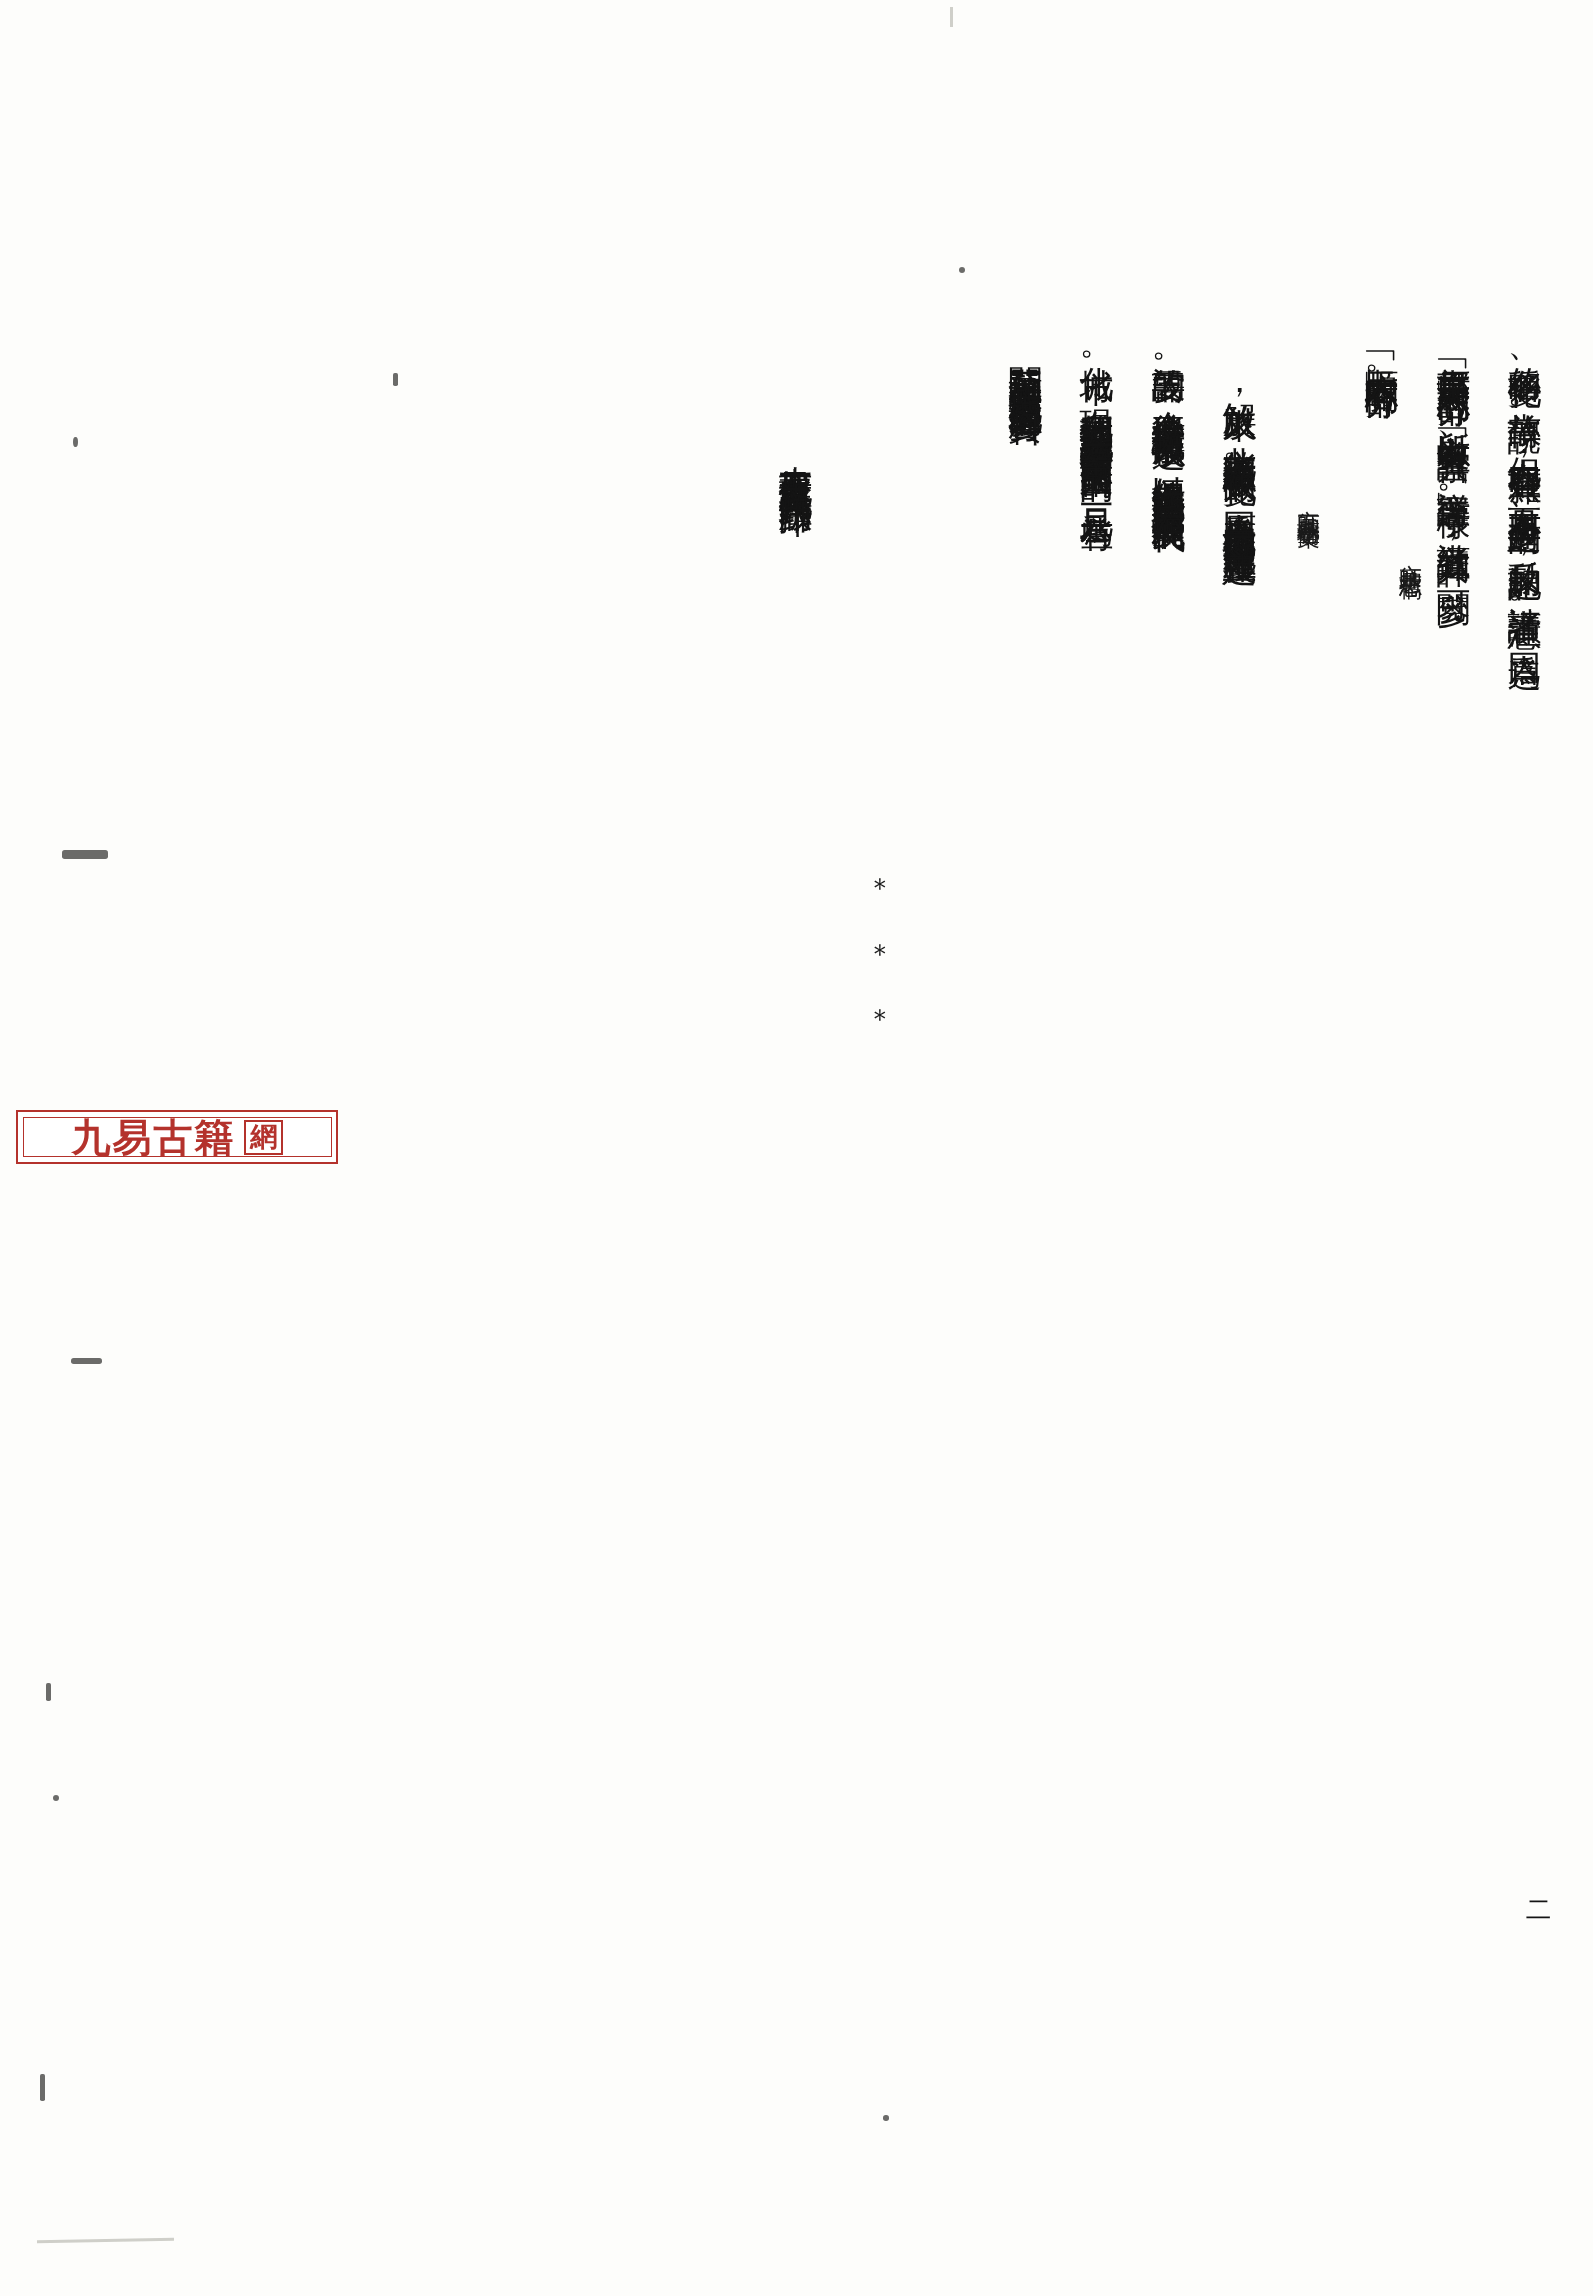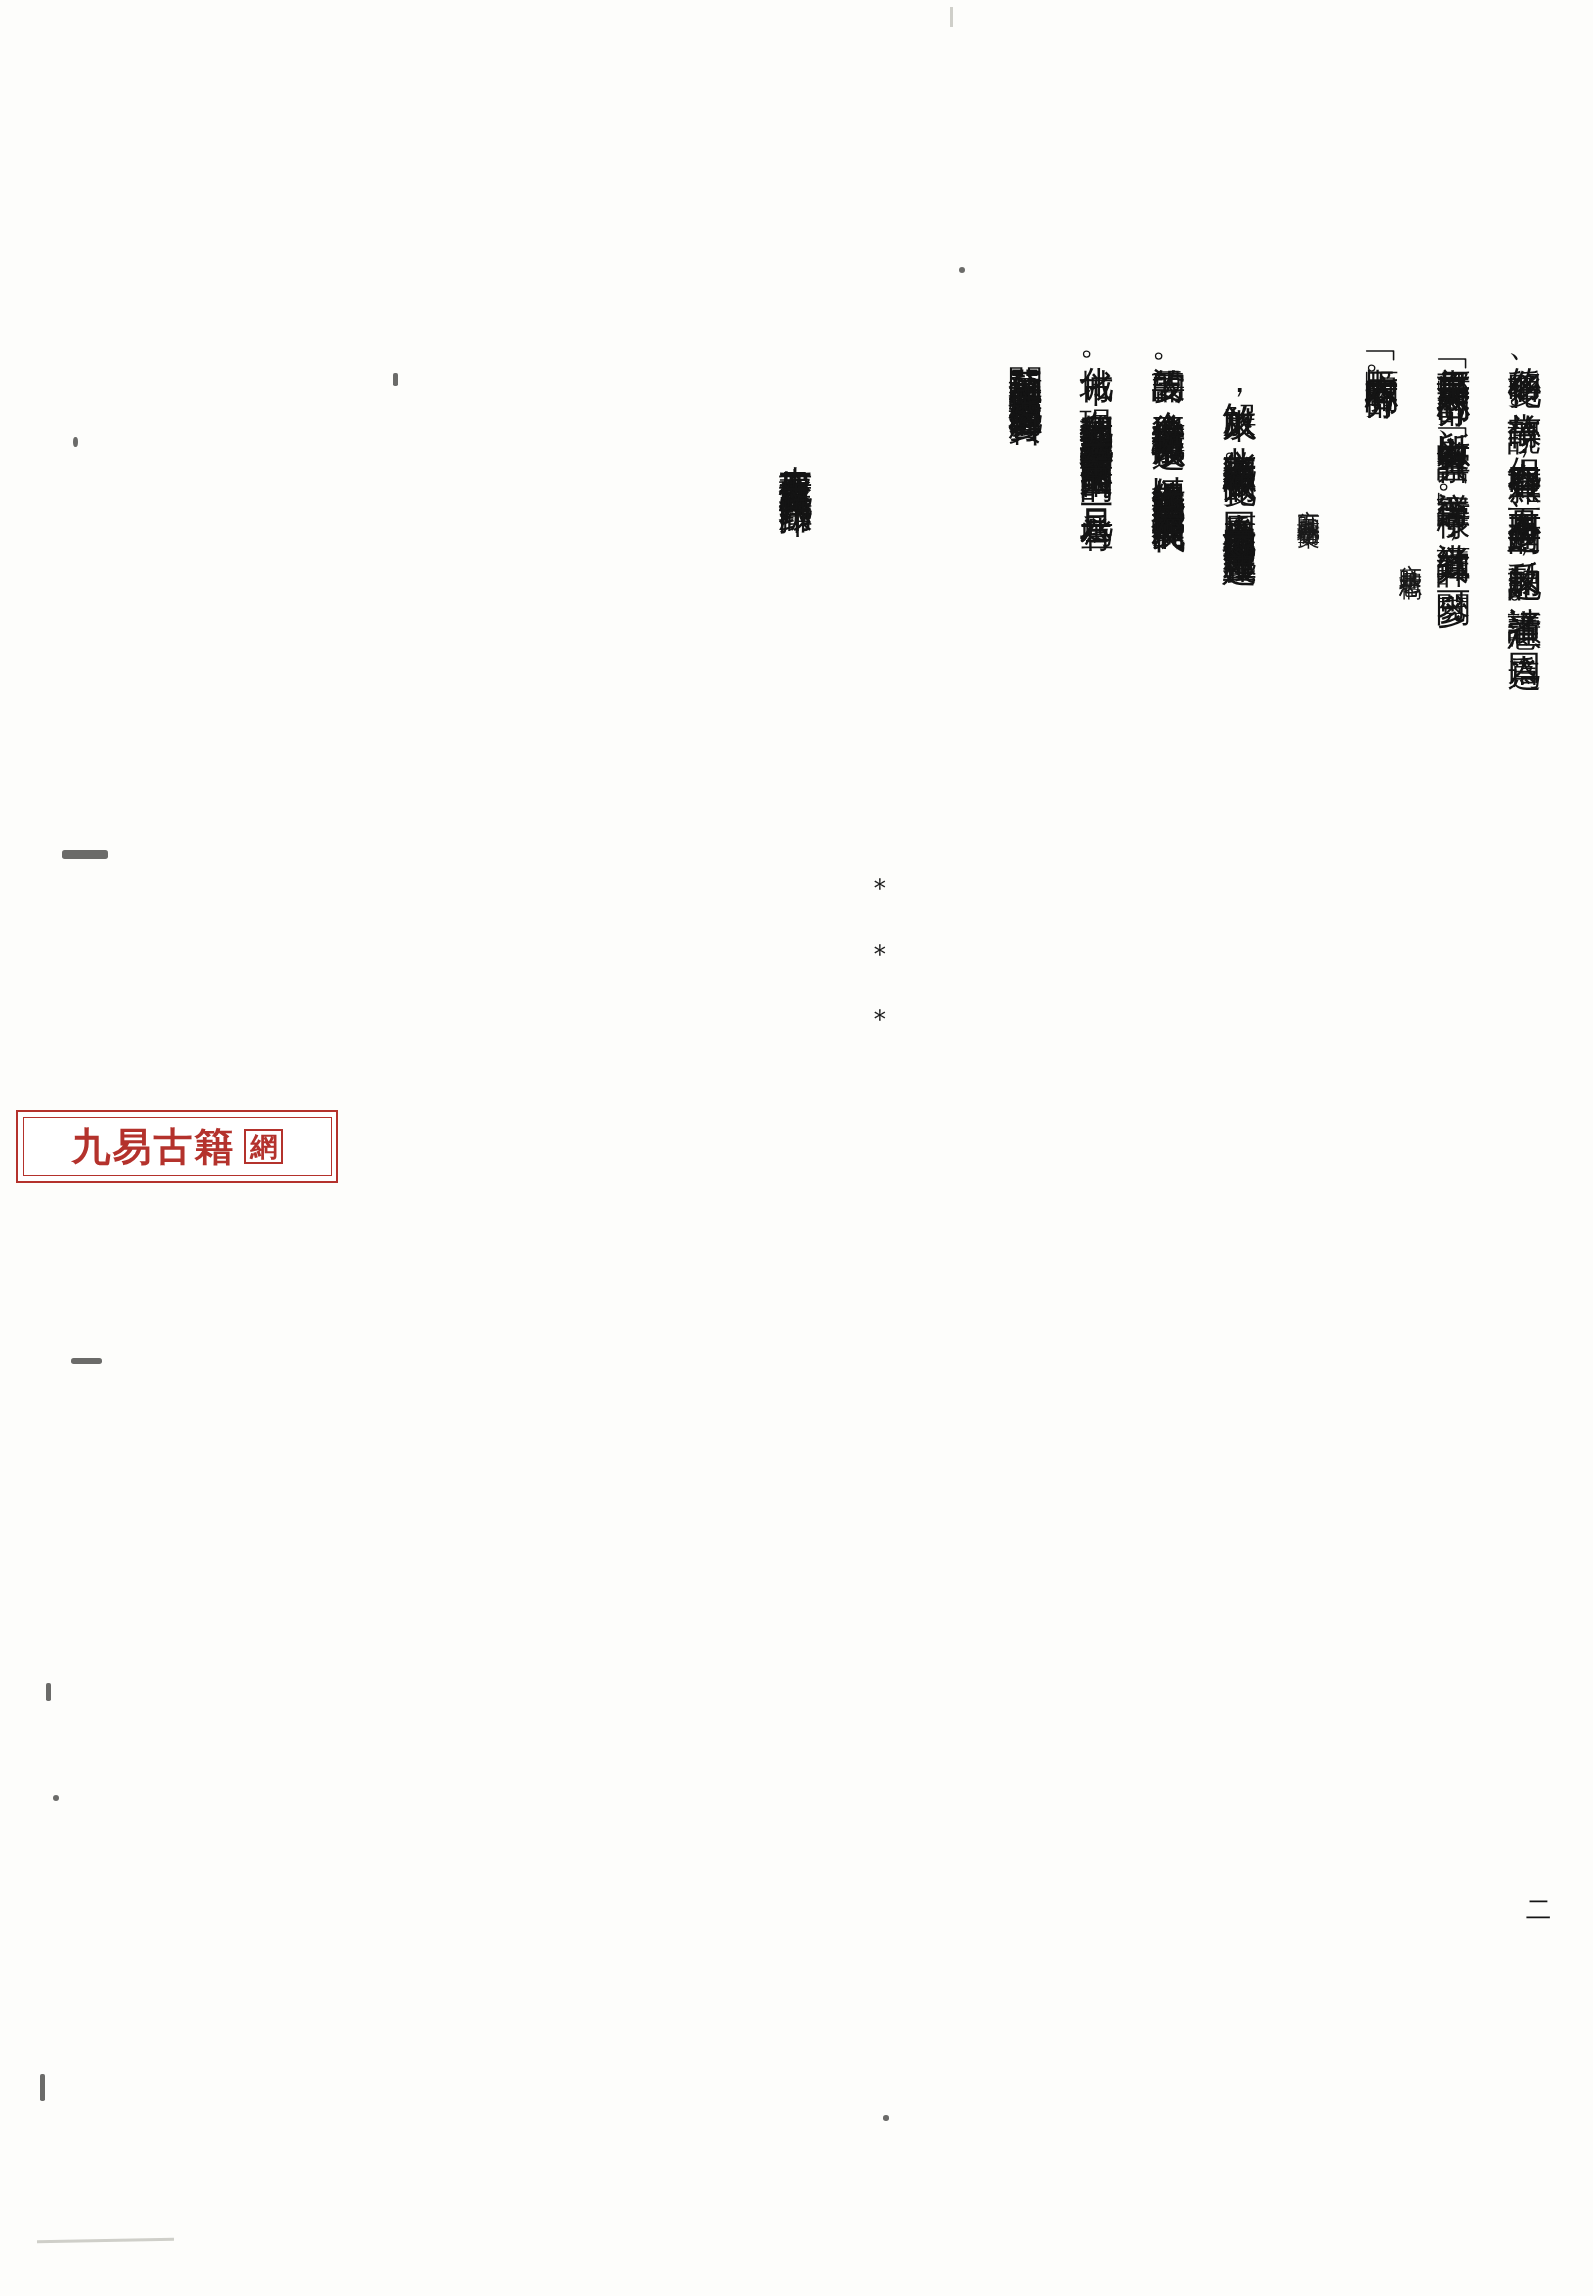--- a/index.html
+++ b/index.html
@@ -70,21 +70,21 @@
     color: #1c1c1c;
     letter-spacing: 1.4em;
   }
 
   
   .watermark {
     position: absolute;
     left: 16.4px;
     top: 1110px;
     width: 322px;
-    height: 73px;
+    height: 54px;
     border: 2.7px solid #b4322c;
     background: #ffffff;
     box-sizing: border-box;
   }
   .watermark .wm-inner {
     position: absolute;
     inset: 4.6px;
     border: 0.9px solid #b4322c;
     display: flex;
     align-items: center;

